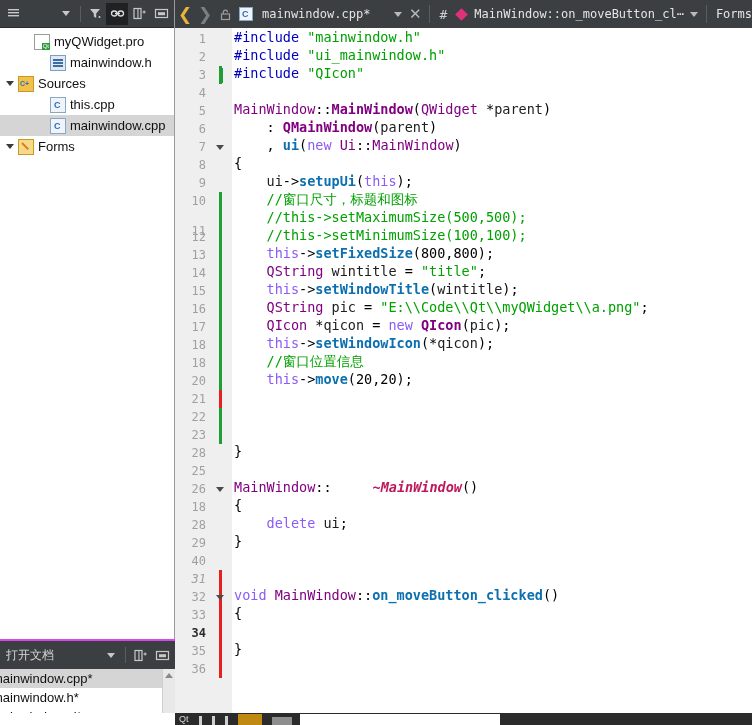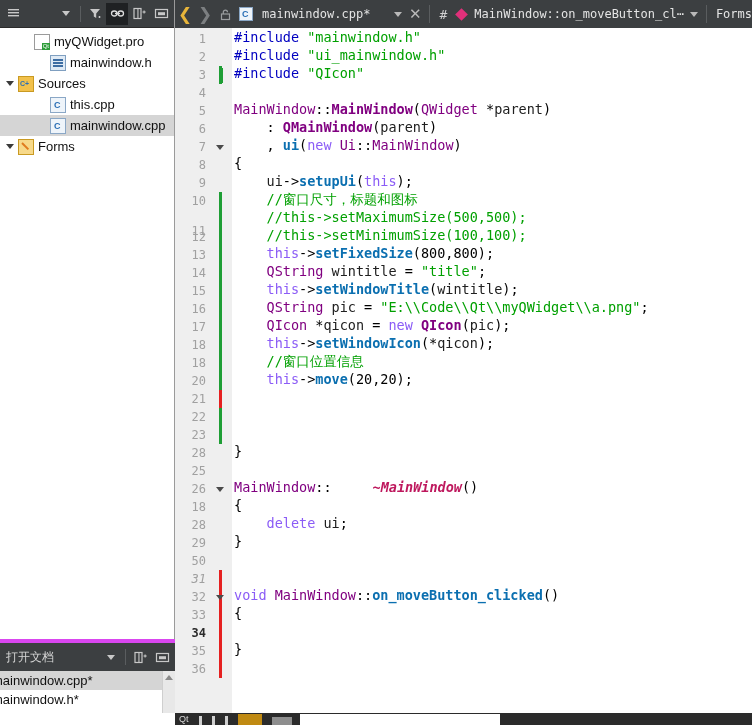--- a/index.html
+++ b/index.html
@@ -102,21 +102,21 @@
   }
   .ico-uifile { background: #ffffff; border: 1px solid #9b9b9b; }
   .ico-uifile::after {
     content: ""; position: absolute; left: 3px; top: 3px; width: 10px; height: 2px;
     background: #e07b1e; transform: rotate(45deg); transform-origin: left center;
   }
 
   
   #opendocs {
     position: absolute; left: 0; bottom: 0; width: 175px; height: 86px;
-    background: #ffffff; border-top: 4px solid #d946ef;
+    background: #ffffff; border-top: 2px solid #d946ef;
   }
   #opendocs .panel-toolbar { border-bottom: none; }
   #docs-list { position: relative; height: 58px; overflow: hidden; }
   .drow {
     height: 19px; line-height: 19px; font-size: 13px; color: #101010;
     padding-left: 0px; white-space: nowrap; margin-left: -8px;
   }
   .drow.sel { background: #d5d5d5; }
   #docs-scroll {
     position: absolute; right: 0; top: 0; width: 13px; height: 58px;
@@ -431,21 +431,21 @@
           <div class="ln" style="top: 398px;">23</div>
           <div class="ln" style="top: 416px;">28</div>
           <div class="ln" style="top: 434px;">25</div>
           <div class="ln" style="top: 452px;">26</div>
           <div class="fold" style="top: 452px;">
             <i></i>
           </div>
           <div class="ln" style="top: 470px;">18</div>
           <div class="ln" style="top: 488px;">28</div>
           <div class="ln" style="top: 506px;">29</div>
-          <div class="ln" style="top: 524px;">50</div>
+          <div class="ln" style="top: 524px;">40</div>
           <div class="ln" style="top: 542px; font-style: italic;">31</div>
           <div class="ln" style="top: 560px;">32</div>
           <div class="fold" style="top: 560px;">
             <i></i>
           </div>
           <div class="ln" style="top: 578px;">33</div>
           <div class="ln cur" style="top: 596px;">34</div>
           <div class="ln" style="top: 614px;">35</div>
           <div class="ln" style="top: 632px;">36</div>
           <div class="caretmark" style="top: 40px;"></div>

